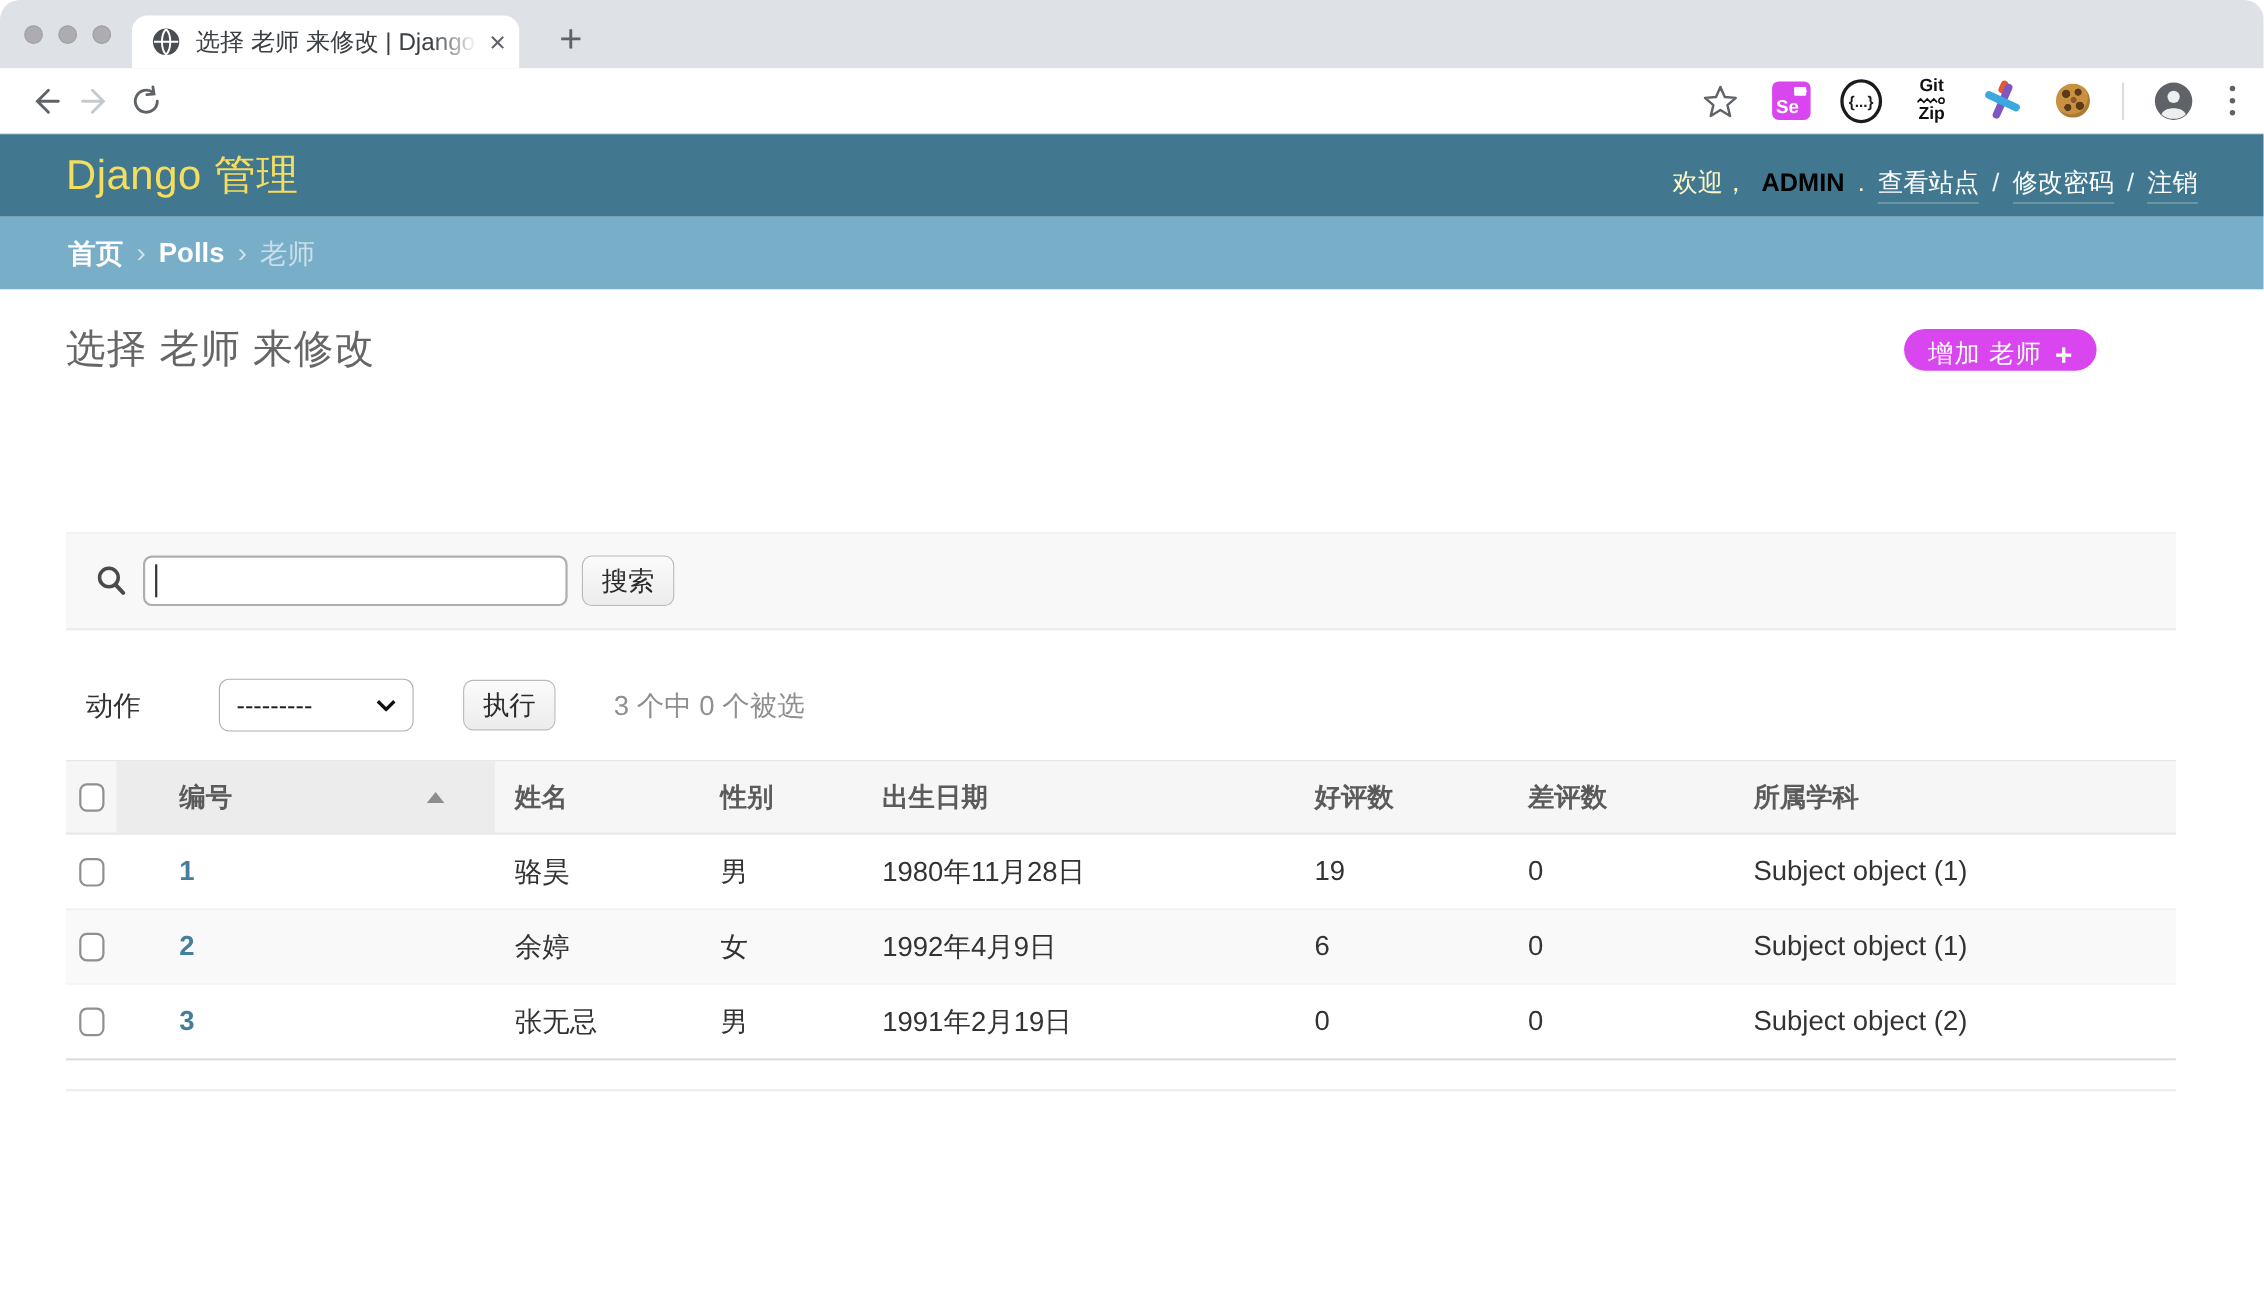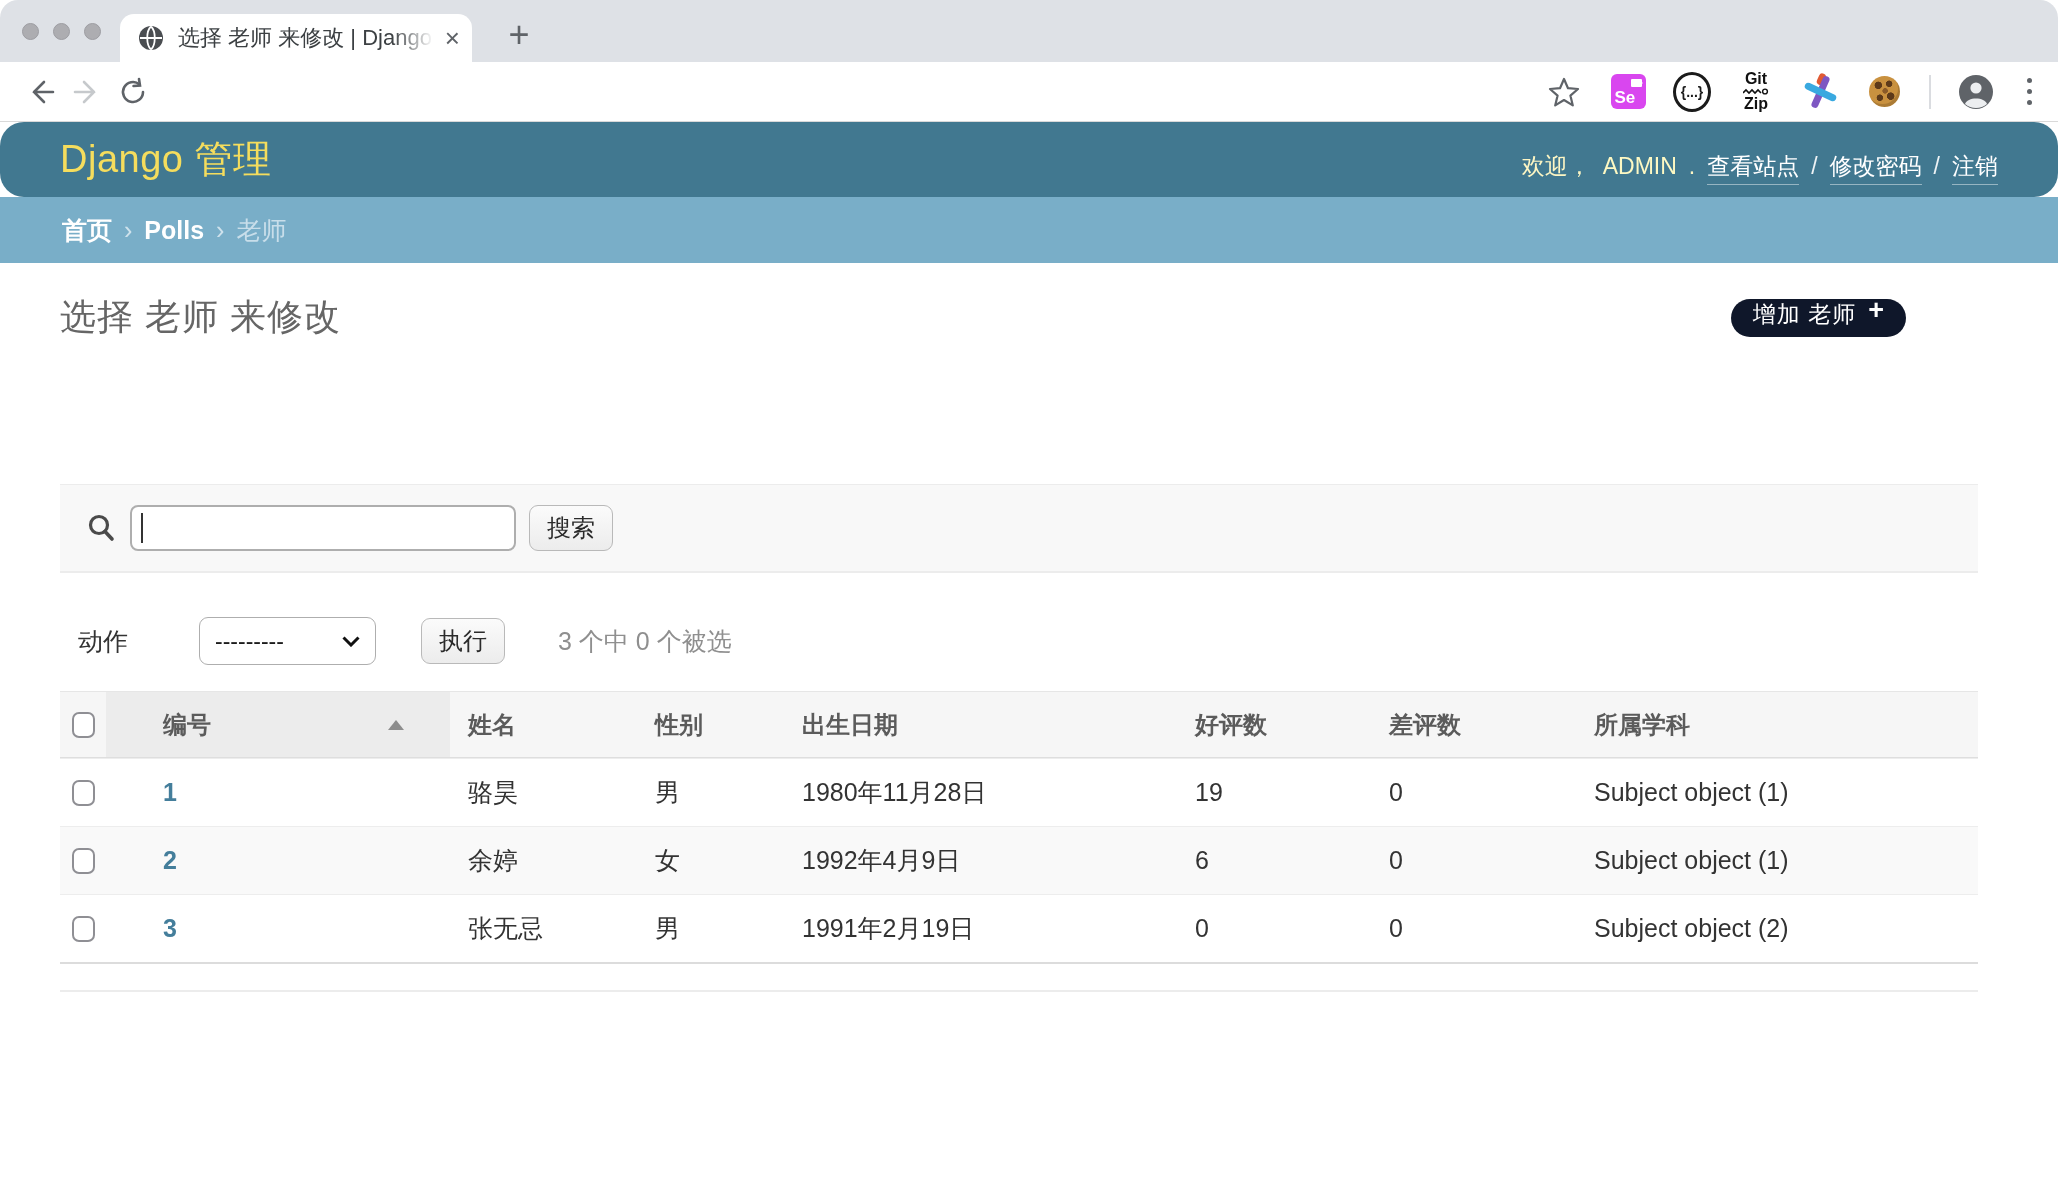--- a/index.html
+++ b/index.html
@@ -59,39 +59,39 @@
               radial-gradient(circle at 35% 70%, #5d3a1a 0 3px, transparent 3.5px),
               radial-gradient(circle at 52% 48%, #8a5a28 0 2.5px, transparent 3px),
               #c9913f;
             box-shadow: inset -2px -3px 0 rgba(0,0,0,.15); }
 
   .vdivider { width:2px; height:34px; background:#dadce0; }
   .dots { display:flex; flex-direction:column; gap:6px; padding:0 6px; }
   .dots i { width:5px; height:5px; border-radius:50%; background:#5f6368; }
 
   
-  .dj-header { height:75px; background:#417890; display:flex; align-items:center; padding:0 60px;border-radius:24px; }
+  .dj-header { height:75px; background:#417890; display:flex; align-items:center; padding:0 60px; }
   .brand { font-size:38px; color:#f5dd5d; font-weight:400; letter-spacing:0.5px; }
   .usertools { margin-left:auto; font-size:23px; color:#fdf6c4; display:flex; align-items:baseline; gap:12px;margin-top:16px; }
-  .usertools .uname { font-weight:400; color:#fef9c3; }
+  .usertools .uname { font-weight:700; color:#000000; }
   .usertools a { color:#fff; text-decoration:none; border-bottom:1px solid rgba(255,255,255,.45); padding-bottom:2px; cursor:pointer; }
   .usertools .sep { color:#eef3f5; }
 
   
   .breadcrumbs { height:66px; background:#79aec8; display:flex; align-items:center; padding:0 62px; font-size:25px; }
   .breadcrumbs a { color:#fff; font-weight:600; text-decoration:none; cursor:pointer; }
   .breadcrumbs .bsep { color:#cfe2ec; margin:0 12px; }
   .breadcrumbs .current { color:#c8deea; }
 
   
   .content { padding:0 80px 0 60px; }
   .titlerow { margin-top:30px; display:flex; align-items:center; justify-content:space-between; }
   h1.pagetitle { font-size:36px; font-weight:300; color:#666; letter-spacing:1px; }
-  .addbtn { margin-right:72px; height:38px; background:#0f172a; border:none; border-radius:19px; color:#fff;
-            display:flex; align-items:flex-start; padding:0 22px; gap:12px; cursor:pointer; }
+  .addbtn { margin-right:72px; height:38px; background:#d946ef; border:none; border-radius:19px; color:#fff;
+            display:flex; align-items:flex-end; padding:0 22px; gap:12px; cursor:pointer; }
   .addbtn .lbl { font-size:23px; font-weight:500; letter-spacing:1px; }
   .addbtn .plus { font-size:27px; font-weight:800; line-height:1; margin-top:-2px; }
 
   
   .searchmod { margin-top:142px; background:#f8f8f8; border-top:1px solid #ececec; border-bottom:2px solid #ececec;
                height:89px; display:flex; align-items:center; padding-left:26px; }
   .searchinput { width:386px; height:46px; background:#fff; border:2px solid #aeaeae; border-radius:8px;
                  margin-left:14px; display:flex; align-items:center; padding-left:9px; }
   .caret { width:2px; height:30px; background:#333; }
   .btn { height:46px; background:linear-gradient(#fbfbfb,#ececec); border:1.5px solid #b9b9b9; border-radius:9px;

